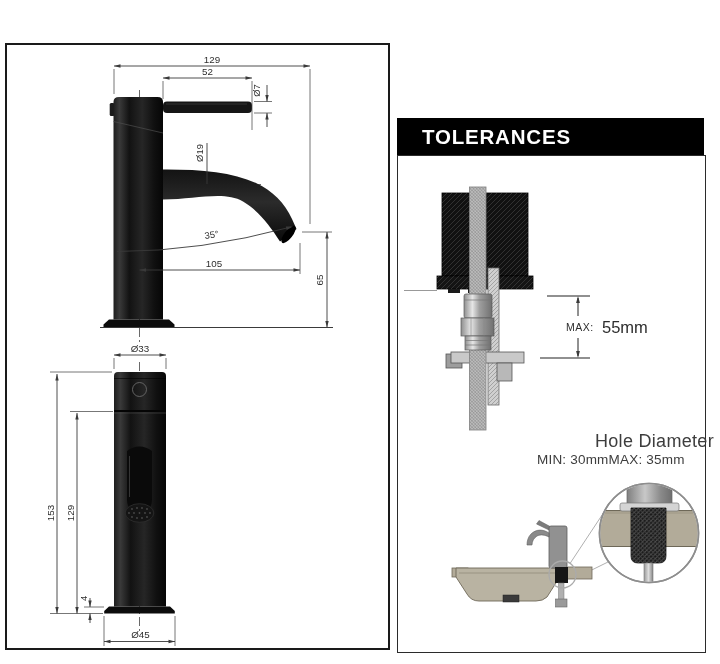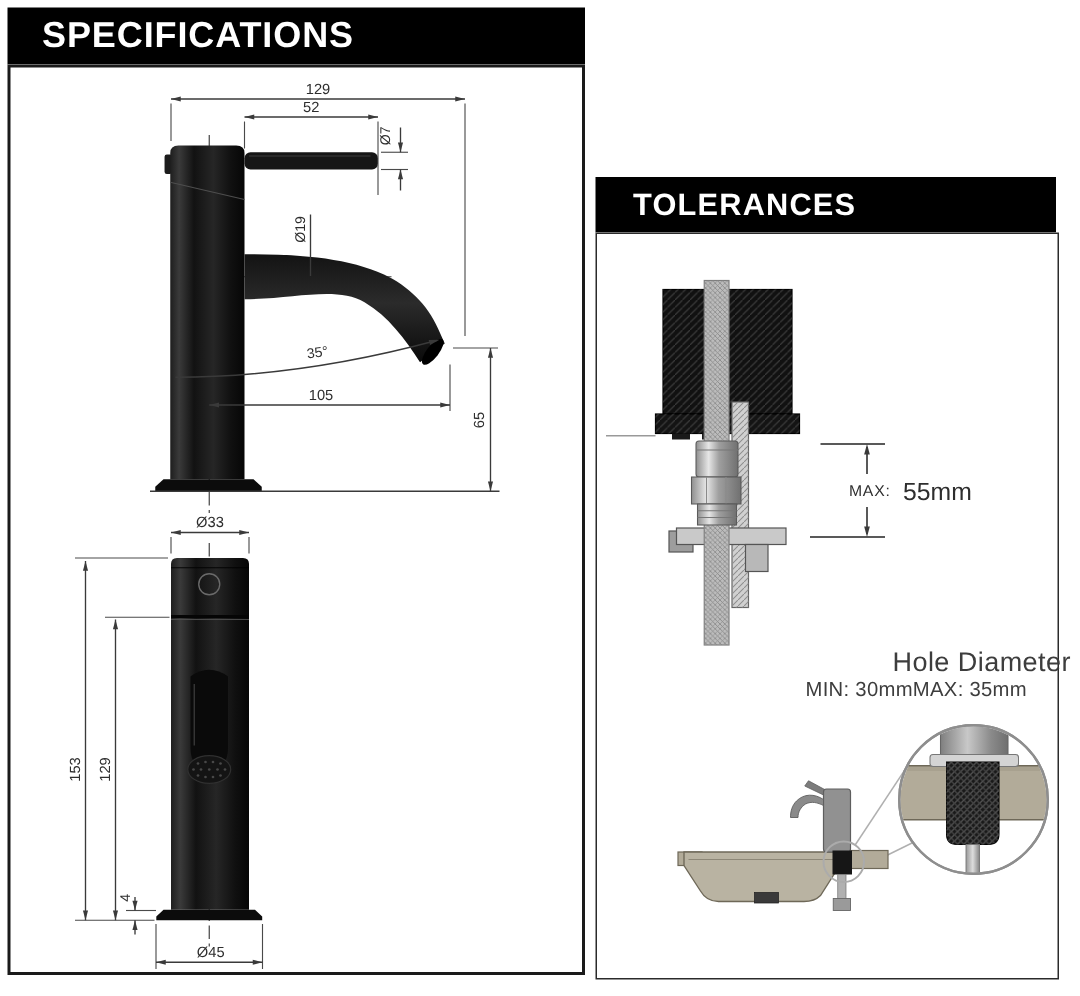--- a/index.html
+++ b/index.html
@@ -21,23 +21,20 @@
   .dline{stroke:#3a3a3a;stroke-width:.9;fill:none;}
   .eline{stroke:#4a4a4a;stroke-width:.75;fill:none;}
   .cline{stroke:#444;stroke-width:.8;fill:none;stroke-dasharray:9 3 2 3;}
   .arr{fill:#3a3a3a;stroke:none;}
 </style>
 </head>
 <body>
 
 <div class="canvas">
 
-  <div class="hdr spec-hdr">
-    <span>SPECIFICATIONS</span>
-  </div>
   <div class="spec-box"></div>
 
   <div class="hdr tol-hdr">
     <span>TOLERANCES</span>
   </div>
   <div class="tol-box"></div>
 
   <div class="subhead hole-head">Hole Diameter</div>
   <div class="subhead hole-minmax">
     <span>MIN: 30mm</span>

